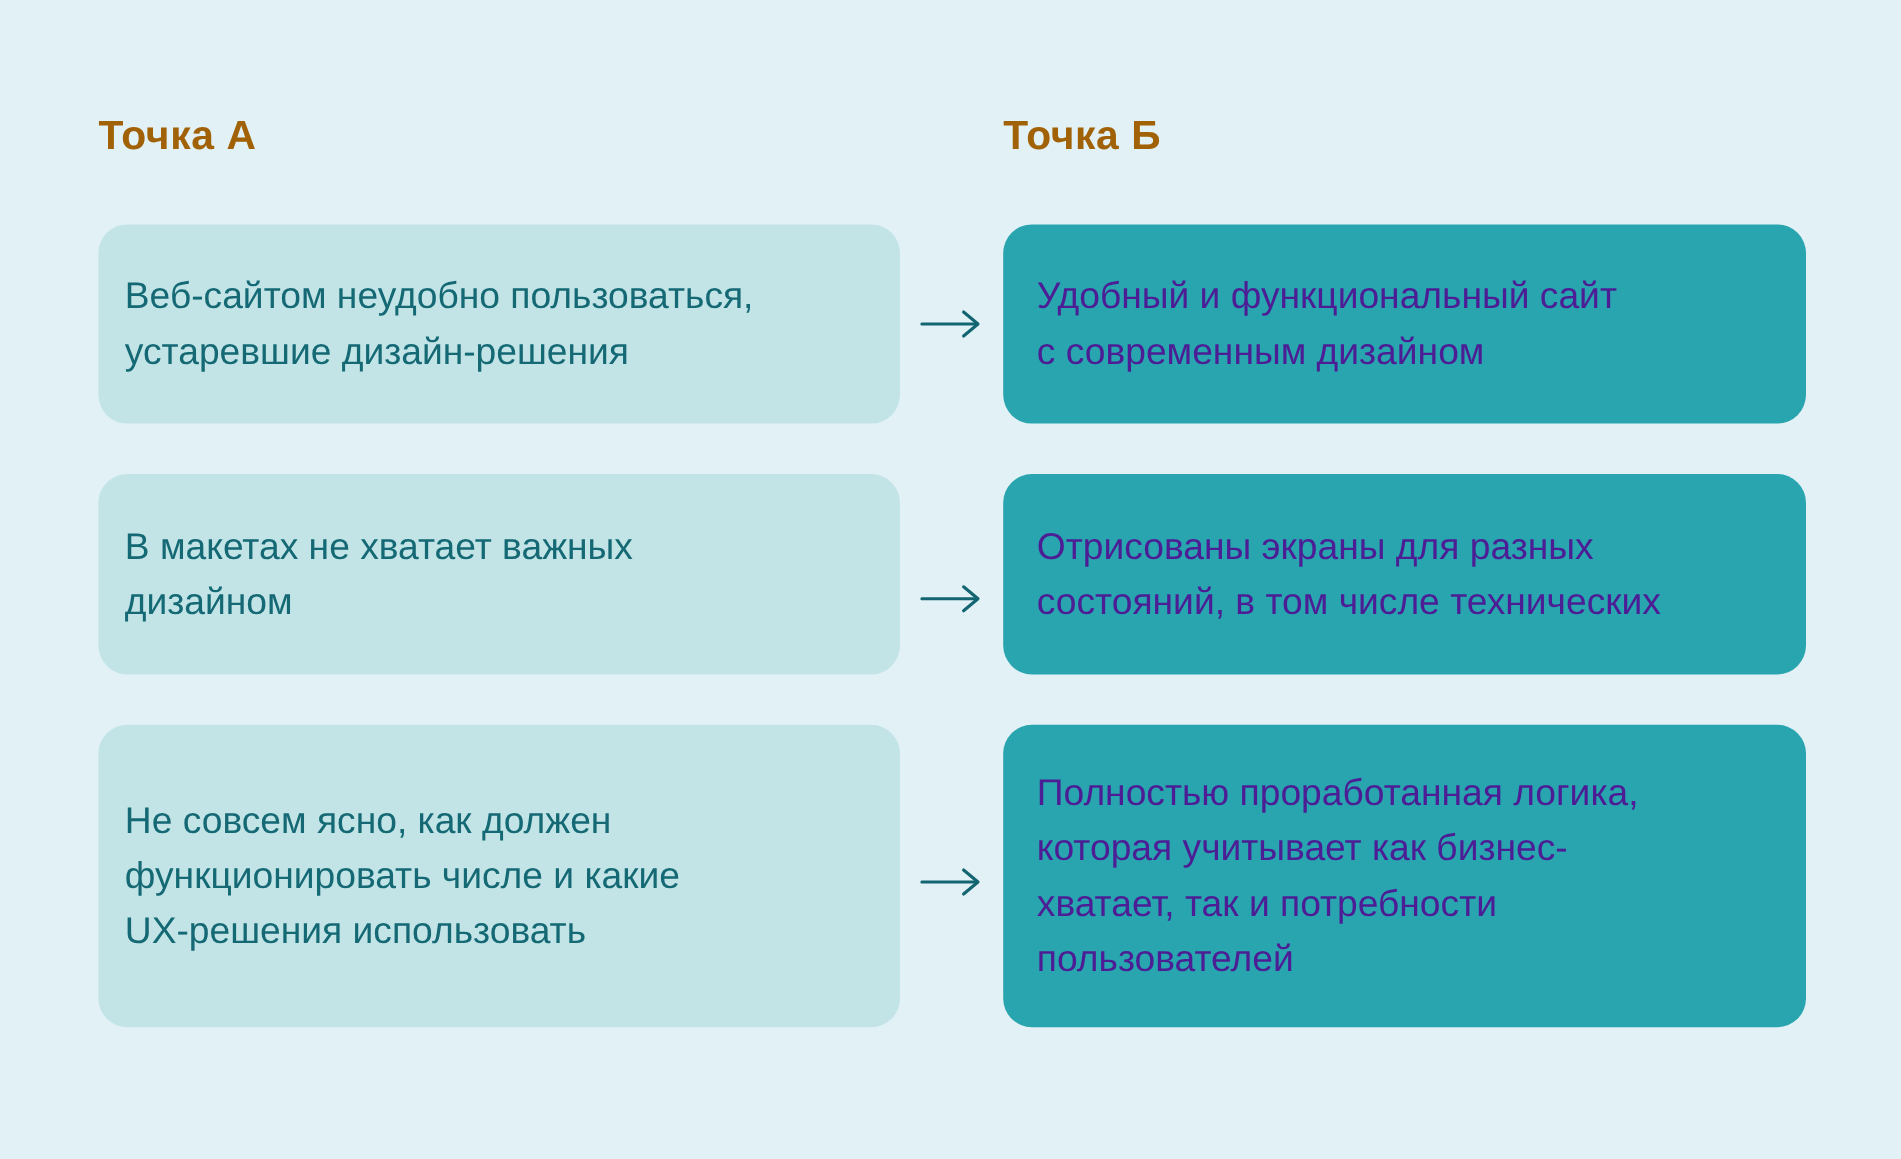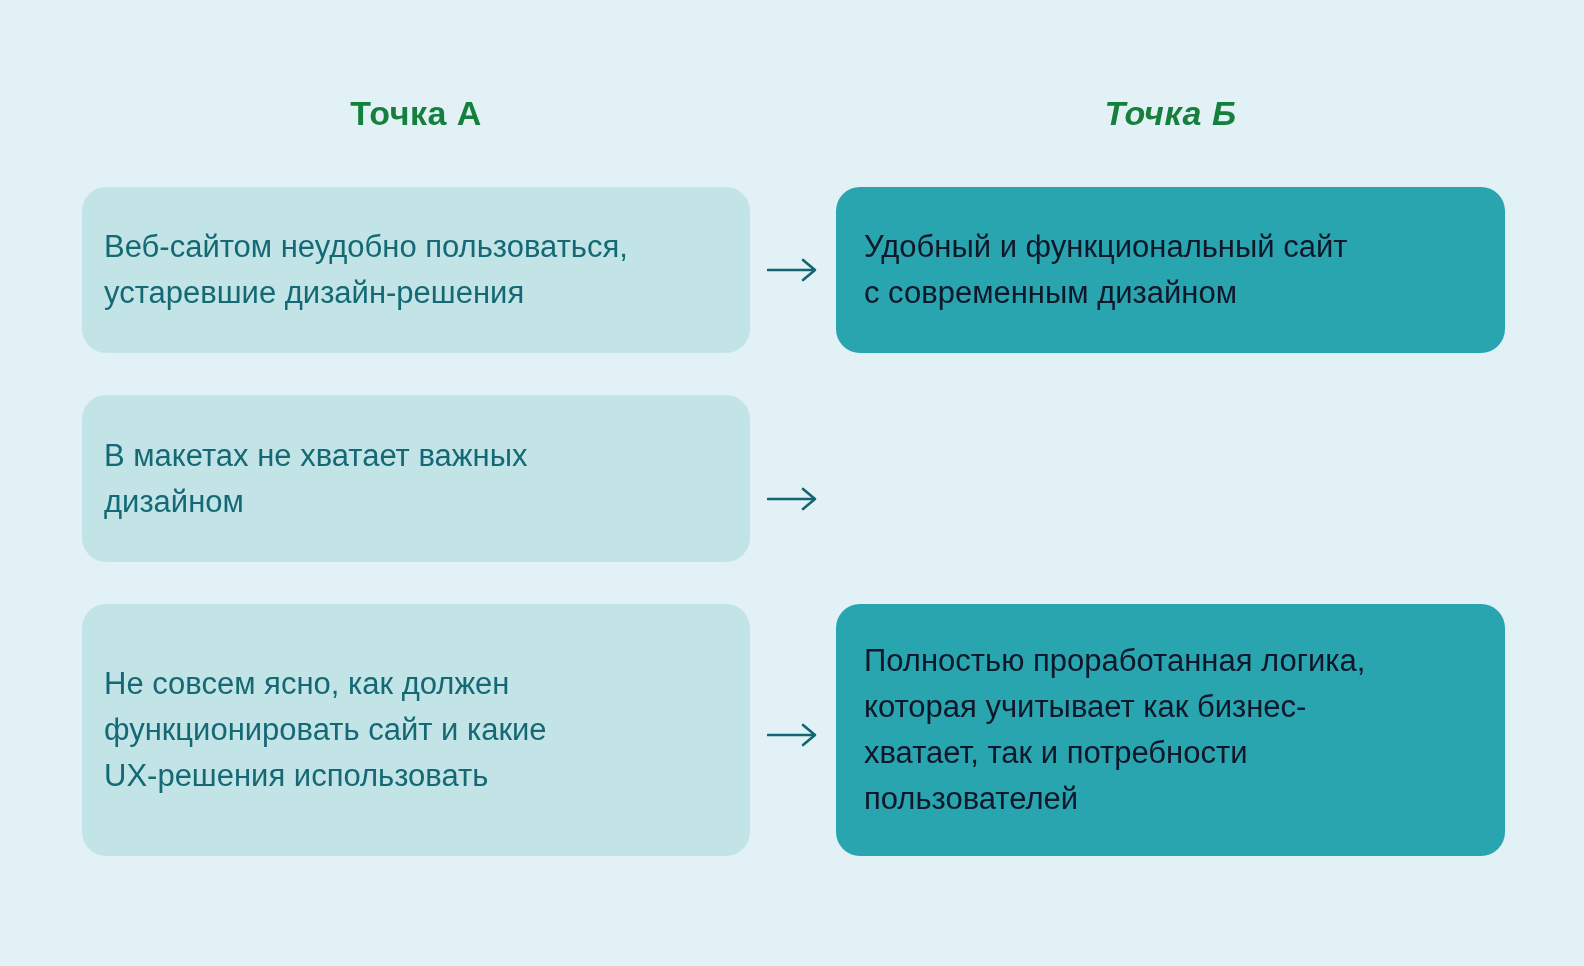--- a/index.html
+++ b/index.html
@@ -12,27 +12,26 @@
     font-family: "Liberation Sans", sans-serif;
     overflow: hidden;
   }
   .headers {
     display: grid;
     grid-template-columns: 82px 668px 86px 669px 79px;
     padding-top: 94px;
   }
   .col-title {
     grid-column: 2;
-    text-align: center;
     font-size: 34px;
     font-weight: 700;
-    color: #15803d;
+    color: #a16207;
     letter-spacing: 0.5px;
   }
-  .col-title.right { grid-column: 4; font-style: italic; }
+  .col-title.right { grid-column: 4; }
   .row {
     display: grid;
     grid-template-columns: 668px 86px 669px;
     margin-left: 82px;
     margin-top: 42px;
     align-items: stretch;
   }
   .row.first { margin-top: 54px; }
   .row.r1 { min-height: 166px; }
   .row.r2 { min-height: 167px; }
@@ -46,21 +45,21 @@
     white-space: pre-line;
     font-weight: 500;
   }
   .box-a {
     background: #C2E4E7;
     color: #146974;
     padding: 22px 28px 22px 22px;
   }
   .box-b {
     background: #28A5AE;
-    color: #0f172a;
+    color: #4c1d95;
     padding: 22px 26px 22px 28px;
   }
   .arrow-cell {
     display: flex;
     align-items: center;
     justify-content: center;
   }
   .arrow-cell svg { display: block; }
   .row.r2 .arrow-cell svg { transform: translateY(20px); }
   .row.r3 .arrow-cell svg { transform: translateY(5px); }
@@ -94,25 +93,27 @@
     <div class="box box-a">В макетах не хватает важных
 дизайном</div>
     <div class="arrow-cell">
       <span>
         <svg width="52" height="26" viewBox="0 0 52 26" fill="none" xmlns="http://www.w3.org/2000/svg">
           <path d="M1 13 H47" stroke="#136671" stroke-width="2.6" stroke-linecap="round"></path>
           <path d="M36 3 L48 13 L36 23" stroke="#136671" stroke-width="2.6" stroke-linecap="round" stroke-linejoin="round" fill="none"></path>
         </svg>
       </span>
     </div>
+    <div class="box box-b">Отрисованы экраны для разных
+состояний, в том числе технических</div>
   </div>
 
   <div class="row r3">
     <div class="box box-a">Не совсем ясно, как должен
-функционировать сайт и какие
+функционировать числе и какие
 UX-решения использовать</div>
     <div class="arrow-cell">
       <span>
         <svg width="52" height="26" viewBox="0 0 52 26" fill="none" xmlns="http://www.w3.org/2000/svg">
           <path d="M1 13 H47" stroke="#136671" stroke-width="2.6" stroke-linecap="round"></path>
           <path d="M36 3 L48 13 L36 23" stroke="#136671" stroke-width="2.6" stroke-linecap="round" stroke-linejoin="round" fill="none"></path>
         </svg>
       </span>
     </div>
     <div class="box box-b">Полностью проработанная логика,

